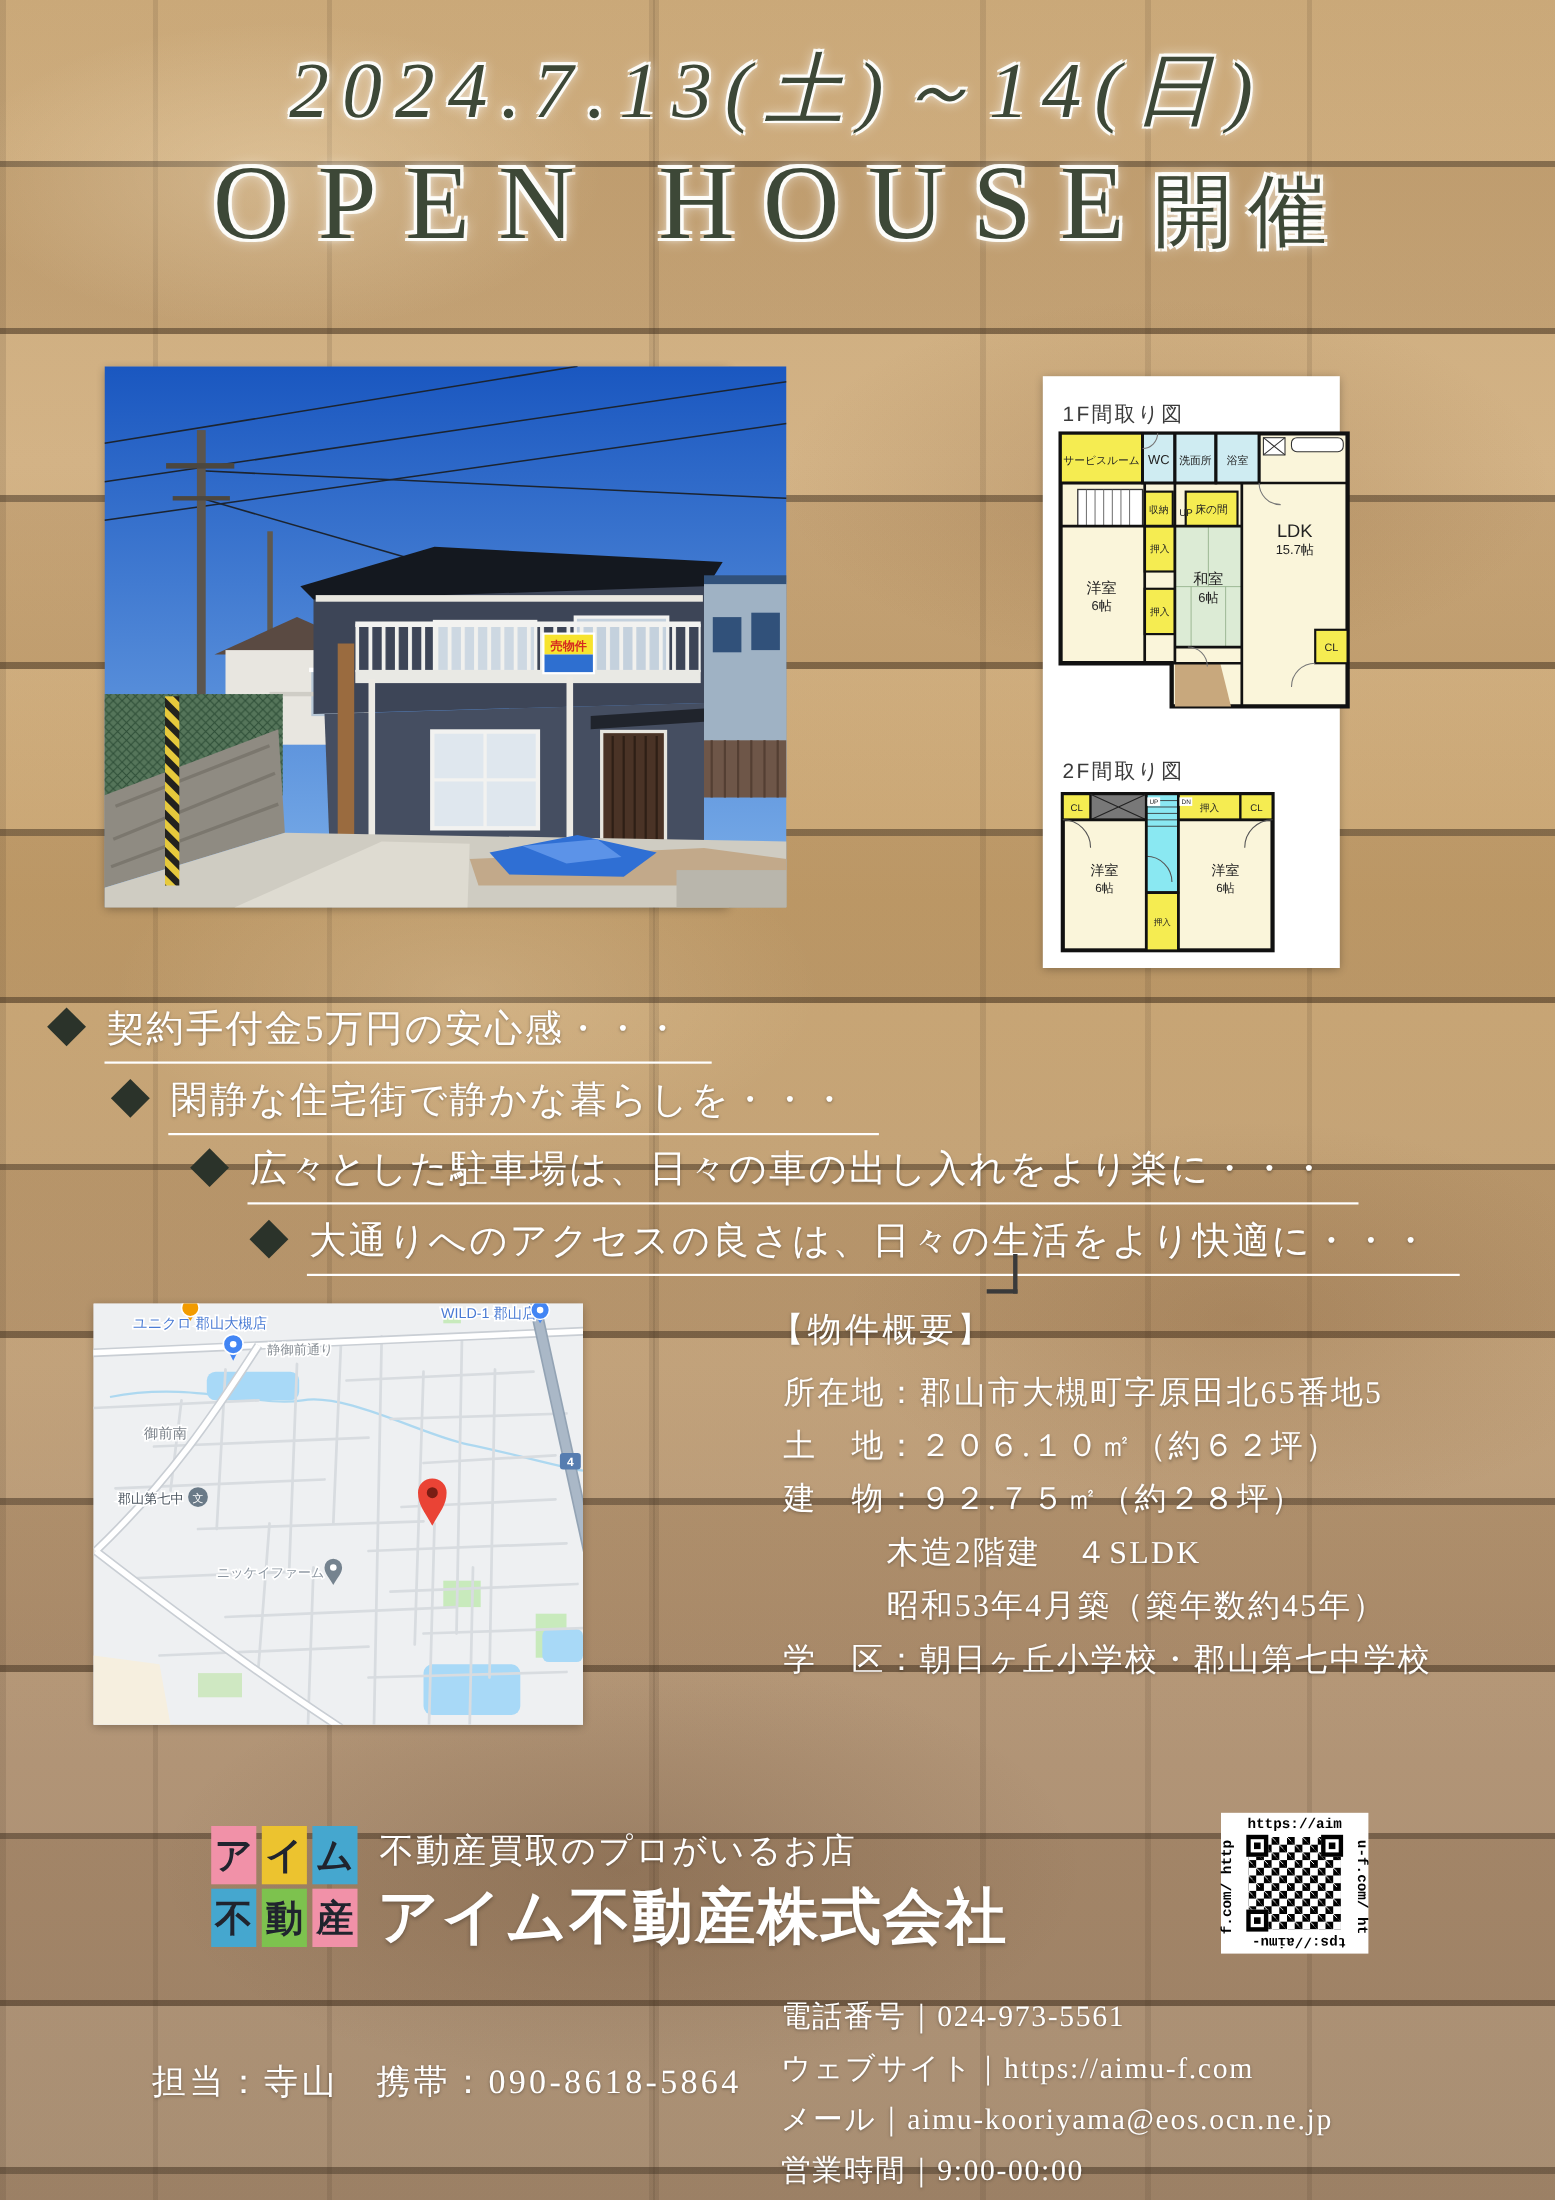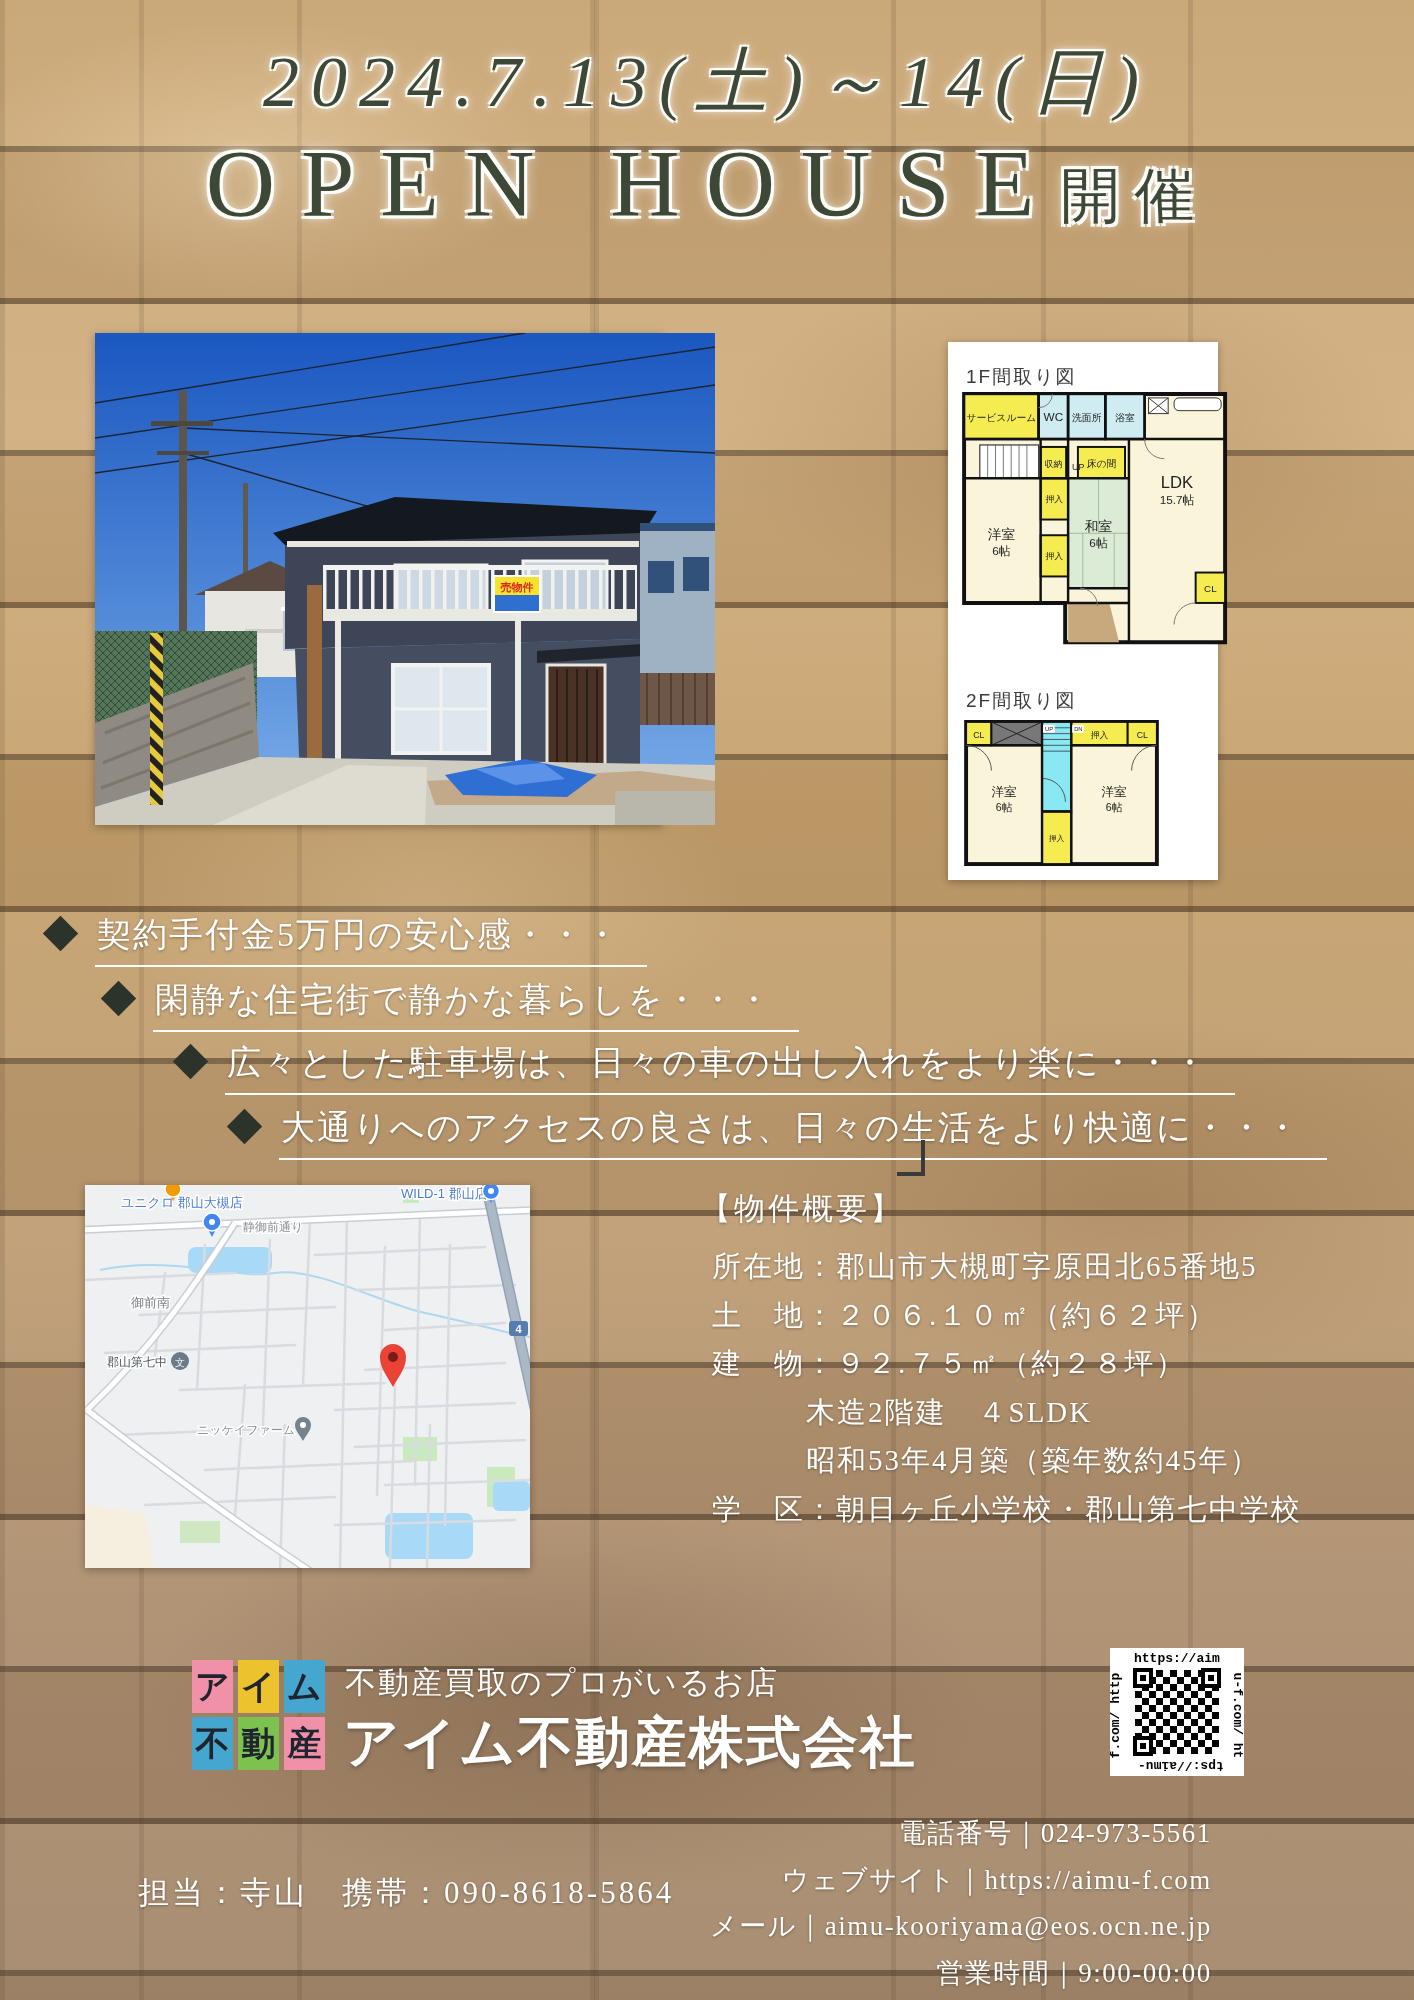--- a/index.html
+++ b/index.html
@@ -27,21 +27,21 @@
     text-shadow:0 0 5px #fff,0 0 12px rgba(255,255,255,.95),2px 2px 0 #fbfaf4,-2px -2px 0 #fbfaf4,2px -2px 0 #fbfaf4,-2px 2px 0 #fbfaf4;
     white-space:nowrap;
     font-style:italic;
   }
   .hdr-main{
     left:0;top:128px;width:1414px;text-align:center;white-space:nowrap;
     color:#3d4837;
     text-shadow:0 0 6px #fff,0 0 14px rgba(255,255,255,.95),3px 3px 0 #fbfaf4,-3px -3px 0 #fbfaf4,3px -3px 0 #fbfaf4,-3px 3px 0 #fbfaf4;
   }
   .hdr-main .en{font-size:96px;letter-spacing:26px;}
-  .hdr-main .ja{font-size:60px;letter-spacing:14px;}
+  .hdr-main .ja{font-size:72px;letter-spacing:14px;}
   
   .photo{left:95px;top:333px;width:568px;height:492px;box-shadow:0 2px 8px rgba(0,0,0,.3);}
   
   .fpanel{left:948px;top:342px;width:270px;height:538px;background:#fff;box-shadow:0 2px 8px rgba(0,0,0,.3);}
   .fp-title{position:absolute;left:18px;font-size:19px;color:#3a3a3a;font-family:"Liberation Sans","DejaVu Sans",sans-serif;letter-spacing:2px;}
   .fp-title.t1{top:22px;} .fp-title.t2{top:346px;}
   .fp-svg1{position:absolute;left:14px;top:50px;}
   .fp-svg2{position:absolute;left:16px;top:378px;}
   
   .bullet{position:absolute;white-space:nowrap;}
@@ -79,21 +79,21 @@
   .finder{position:absolute;width:20px;height:20px;background:#fff;border:4px solid #000;box-sizing:border-box;}
   .finder::after{content:"";position:absolute;left:3px;top:3px;width:6px;height:6px;background:#000;}
   .f-tl{left:-2px;top:-2px;} .f-tr{right:-2px;top:-2px;} .f-bl{left:-2px;bottom:-2px;}
   .qr-txt{position:absolute;font-family:"Liberation Mono","DejaVu Sans Mono",monospace;font-weight:bold;font-size:13px;color:#000;white-space:nowrap;}
   .qt-top{left:24px;top:3px;}
   .qt-right{right:-37px;top:60px;transform:rotate(90deg);transform-origin:center;}
   .qt-bottom{left:28px;bottom:3px;transform:rotate(180deg);}
   .qt-left{left:-37px;top:60px;transform:rotate(-90deg);}
   
   .staff{left:138px;top:1872px;font-size:31px;color:#fff;letter-spacing:3px;text-shadow:0 1px 3px rgba(0,0,0,.35);white-space:nowrap;}
-  .contact{left:710px;top:1810px;color:#fff;text-shadow:0 1px 3px rgba(0,0,0,.35);text-align:right;}
+  .contact{left:710px;top:1810px;color:#fff;text-shadow:0 1px 3px rgba(0,0,0,.35);}
   .contact div{font-size:27px;line-height:46.5px;letter-spacing:1.5px;white-space:nowrap;}
   svg text{font-family:"Liberation Sans","DejaVu Sans",sans-serif;}
 </style>
 </head>
 <body>
 
 <div class="poster">
 
   <div class="abs hdr-date">2024.7.13(土)～14(日)</div>
   <div class="abs hdr-main">

